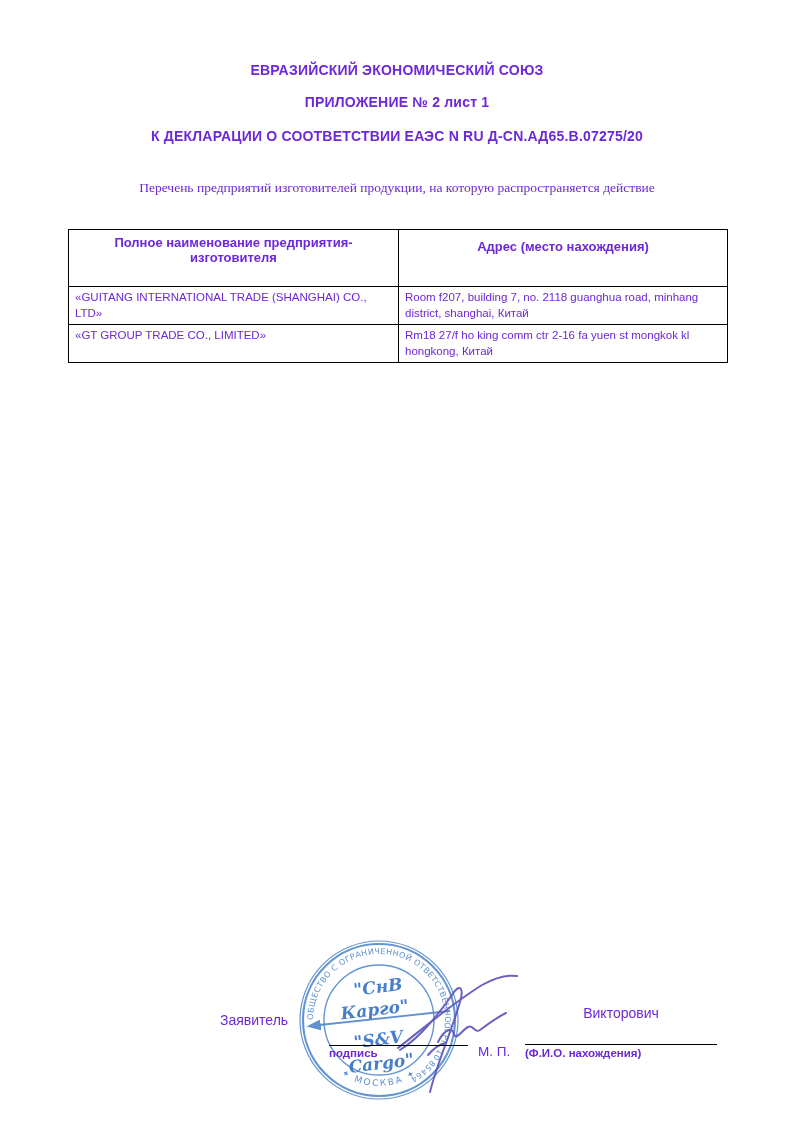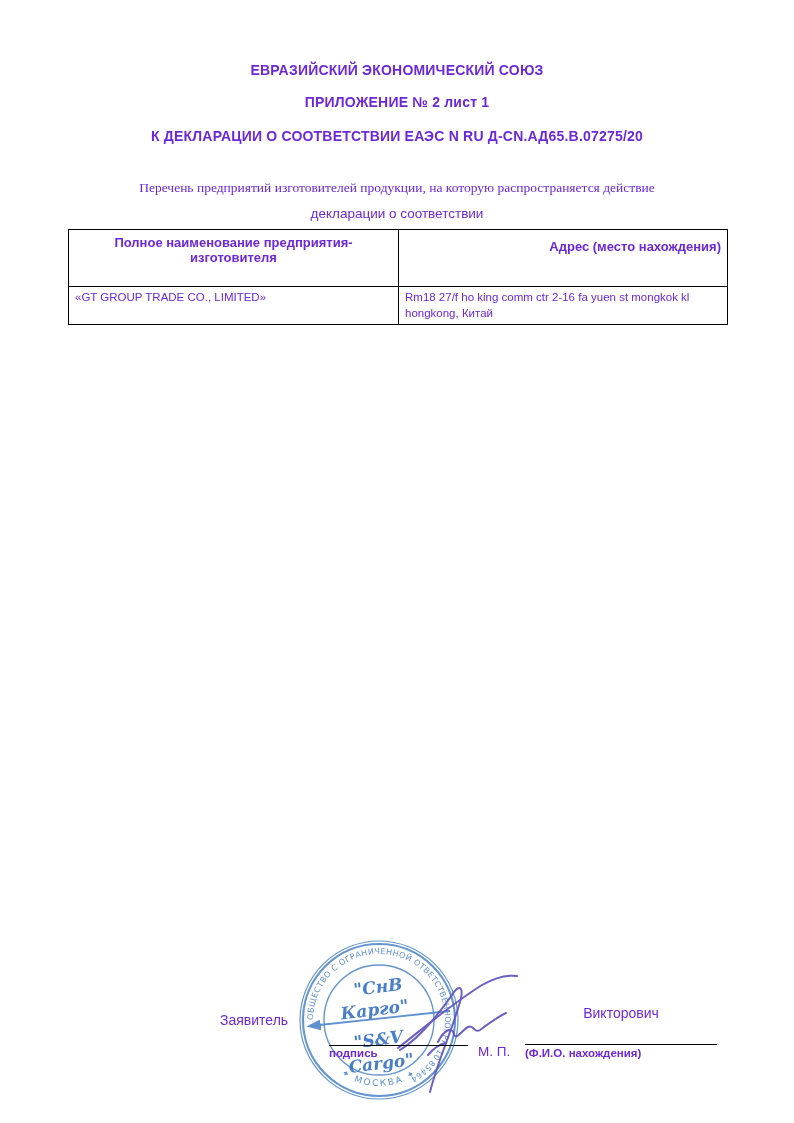--- a/index.html
+++ b/index.html
@@ -22,21 +22,21 @@
   }
   .mfr-table th,.mfr-table td{
     border:1.5px solid #000;
     vertical-align:top;
     padding:3px 6px;
   }
   .mfr-table th{
     font-size:13px;font-weight:bold;text-align:center;
   }
   .mfr-table th.col-name{height:48px;padding-top:5px;}
-  .mfr-table th.col-addr{padding-top:9px;text-align:right;}
+  .mfr-table th.col-addr{padding-top:9px;}
   .mfr-table td{
     font-size:11.5px;line-height:15.5px;font-weight:normal;
     text-align:left;
   }
   .row-1 td{height:27px;}
   .row-2 td{height:29px;}
   
   .sig-label{position:absolute;left:220px;top:1012px;font-size:14px;}
   .sig-line{position:absolute;border-top:1.3px solid #000;height:0;}
   .sig-line.podpis{left:329px;top:1045px;width:139px;}
@@ -55,31 +55,34 @@
 </head>
 <body>
 
 <div class="page">
 
   <div class="center-line h-bold" style="top:62px;">ЕВРАЗИЙСКИЙ ЭКОНОМИЧЕСКИЙ СОЮЗ</div>
   <div class="center-line h-bold" style="top:94px;">ПРИЛОЖЕНИЕ № 2 лист 1</div>
   <div class="center-line h-bold" style="top:128px;">К ДЕКЛАРАЦИИ О СООТВЕТСТВИИ ЕАЭС N RU Д-CN.АД65.В.07275/20</div>
 
   <div class="center-line intro" style="top:180px;font-family:Liberation Serif, serif;">Перечень предприятий изготовителей продукции, на которую распространяется действие</div>
-  <div class="center-line intro" style="top:206px;">декларации о соответствии</div>
 
   <table class="mfr-table">
     <colgroup>
         <col style="width:330px">
         <col style="width:329px">
       </colgroup>
     <tbody>
         <tr>
       <th class="col-name">Полное наименование предприятия-изготовителя</th>
       <th class="col-addr">Адрес (место нахождения)</th>
+    </tr>
+    <tr class="row-1">
+      <td>«GUITANG INTERNATIONAL TRADE (SHANGHAI) CO., LTD»</td>
+      <td>Room f207, building 7, no. 2118 guanghua road, minhang district, shanghai, Китай</td>
     </tr>
     <tr class="row-2">
       <td>«GT GROUP TRADE CO., LIMITED»</td>
       <td>Rm18 27/f ho king comm ctr 2-16 fa yuen st mongkok kl hongkong, Китай</td>
     </tr>
   </tbody>
     </table>
 
   <div class="stamp-wrap">
     <svg width="190" height="190" viewBox="0 0 190 190">

